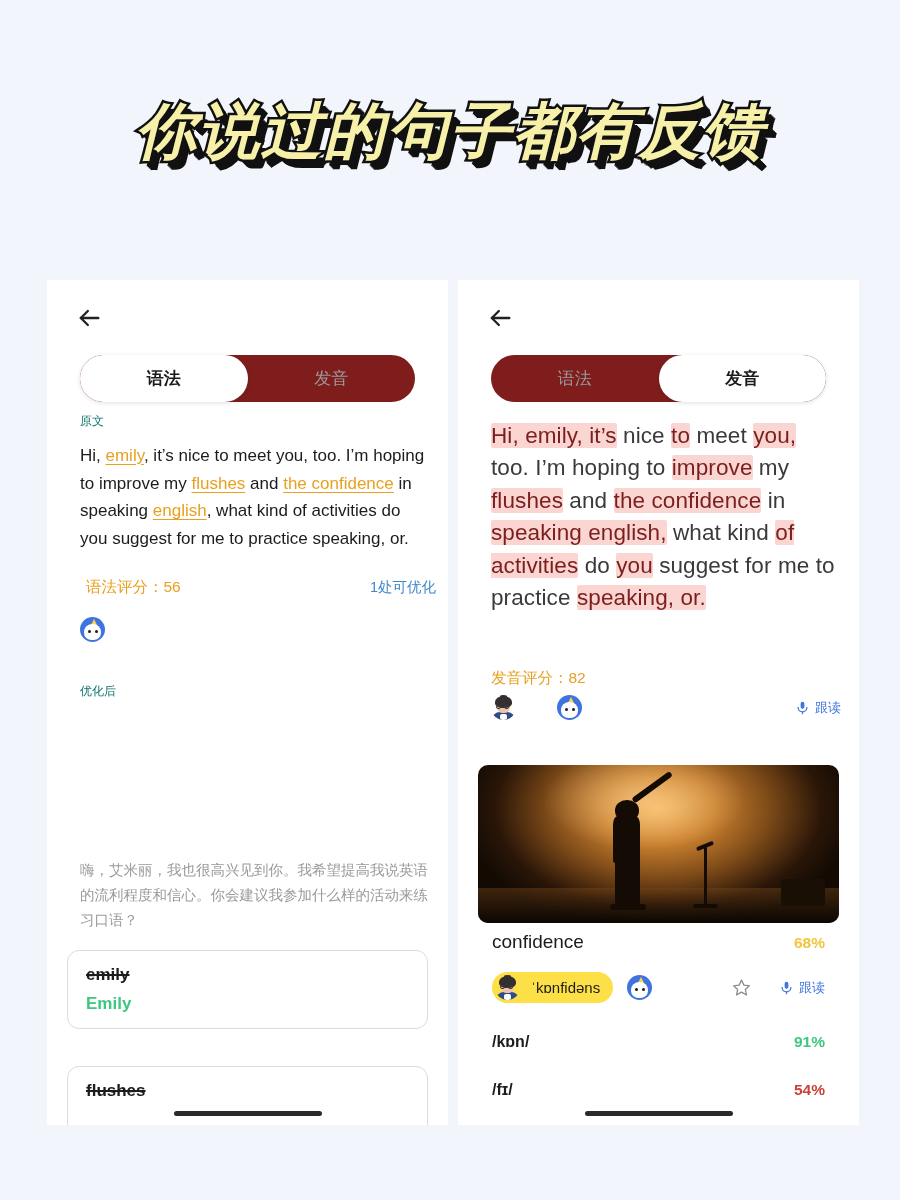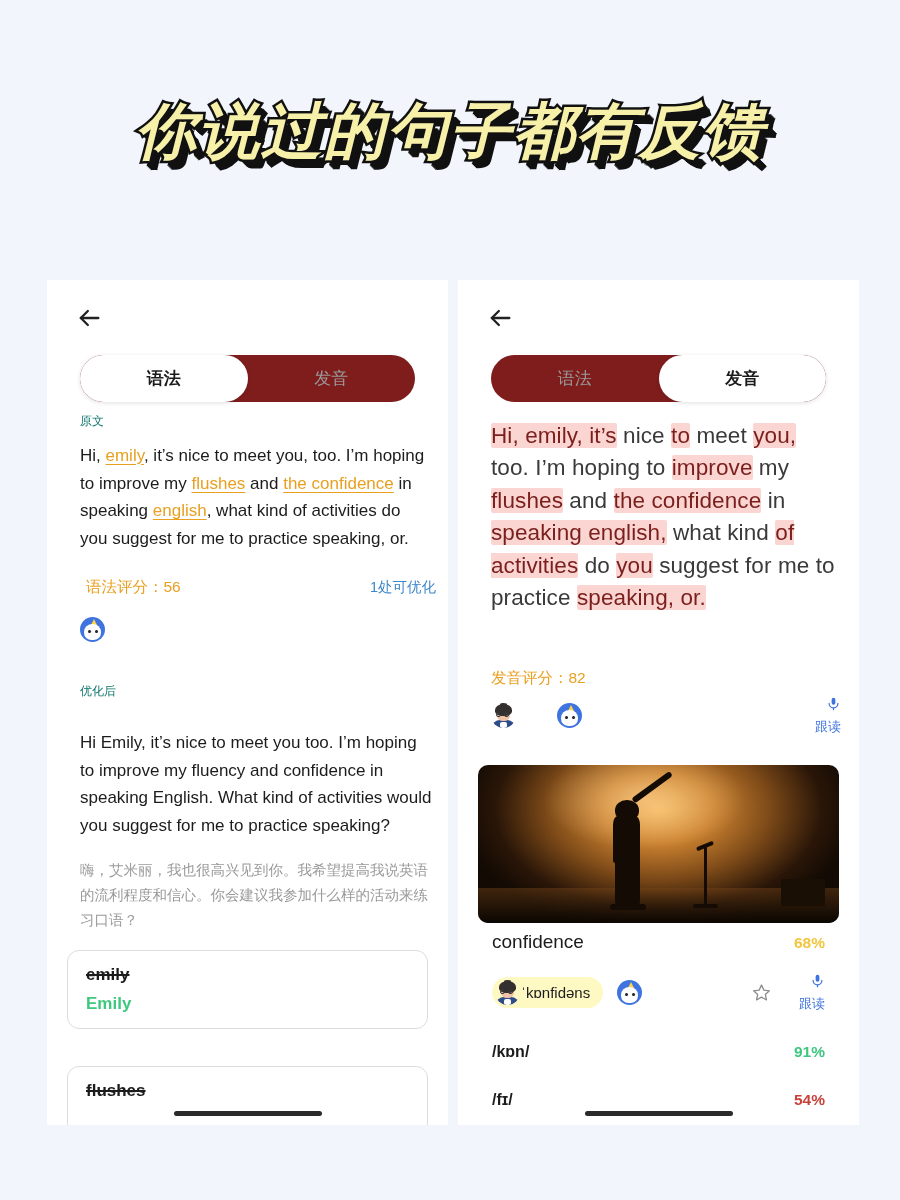--- a/index.html
+++ b/index.html
@@ -150,21 +150,21 @@
 
   
   .pron-para {
     position: absolute; left: 33px; top: 140px; width: 348px;
     font-size: 22.5px; line-height: 1.44; color: #3a3a3a;
     letter-spacing: .1px;
   }
   .hl { background: #fad5d2; color: #7a1f1c; border-radius: 2px; }
 
   .icon-row { position: absolute; display: flex; align-items: center; }
-  .mic-btn { display: flex; align-items: flex-end; gap: 5px; color: #3f74e0; flex-direction: column; }
+  .mic-btn { display: flex; align-items: center; gap: 5px; color: #3f74e0; }
   .mic-btn .lbl { font-size: 13px; color: #3f74e0; }
   .mic-ico { width: 15px; height: 18px; display: block; }
 
   .stage-img {
     position: absolute; left: 20px; top: 485px;
     width: 361px; height: 158px; border-radius: 10px; overflow: hidden;
     background:
       radial-gradient(ellipse 55% 78% at 50% 28%, #f2b35c 0%, #c9802f 28%, #7d4a18 56%, #2a1608 82%, #120a03 100%);
   }
   .stage-img .floor {
@@ -197,22 +197,22 @@
   .word-name { font-size: 19px; color: #1c1c1c; }
   .pct { font-size: 15.5px; font-weight: bold; }
   .pct.amber { color: #f2c53d; }
   .pct.green { color: #3ec77e; }
   .pct.red   { color: #c8413a; }
 
   .ipa-row {
     display: flex; align-items: center; padding: 0 14px; margin-top: 19px;
   }
   .ipa-pill {
-    display: flex; align-items: center; gap: 1px;
-    background: #fef9c3; border-radius: 16px; padding: 3px 13px 3px 3px;
+    display: flex; align-items: center; gap: 11px;
+    background: #fde047; border-radius: 16px; padding: 3px 13px 3px 3px;
   }
   .ipa-pill .ipa { font-size: 15px; color: #1c1c1c; }
   .star { width: 19px; height: 19px; display: block; }
 
   .phoneme-row {
     display: flex; justify-content: space-between; align-items: center;
     padding: 0 14px; margin-top: 30px;
   }
   .phoneme { font-size: 16px; font-weight: bold; color: #1c1c1c; }
 
@@ -254,21 +254,20 @@
   </div>
 
   <div style="position:absolute; left:33px; top:337px;">
     <span class="avatar unicorn">
       <span class="horn"></span><span class="face"></span><span class="eye l"></span><span class="eye r"></span>
     </span>
   </div>
 
   <div class="section-label" style="left:33px; top:403px;">优化后</div>
 
-  <div class="para" style="left:33px; top:449px; width:352px;">Hi Emily, it’s nice to meet you too. I’m hoping to improve my fluency and confidence in speaking English. What kind of activities would you suggest for me to practice speaking?</div>
 
   <div class="zh-trans" style="left:33px; top:578px; width:350px;">嗨，艾米丽，我也很高兴见到你。我希望提高我说英语的流利程度和信心。你会建议我参加什么样的活动来练习口语？</div>
 
   <div class="card" style="left:20px; top:670px; width:361px;">
     <div class="orig">emily</div>
     <div class="fixed">Emily</div>
   </div>
 
   <div class="card" style="left:20px; top:786px; width:361px; height:70px;">
     <div class="orig">flushes</div>

